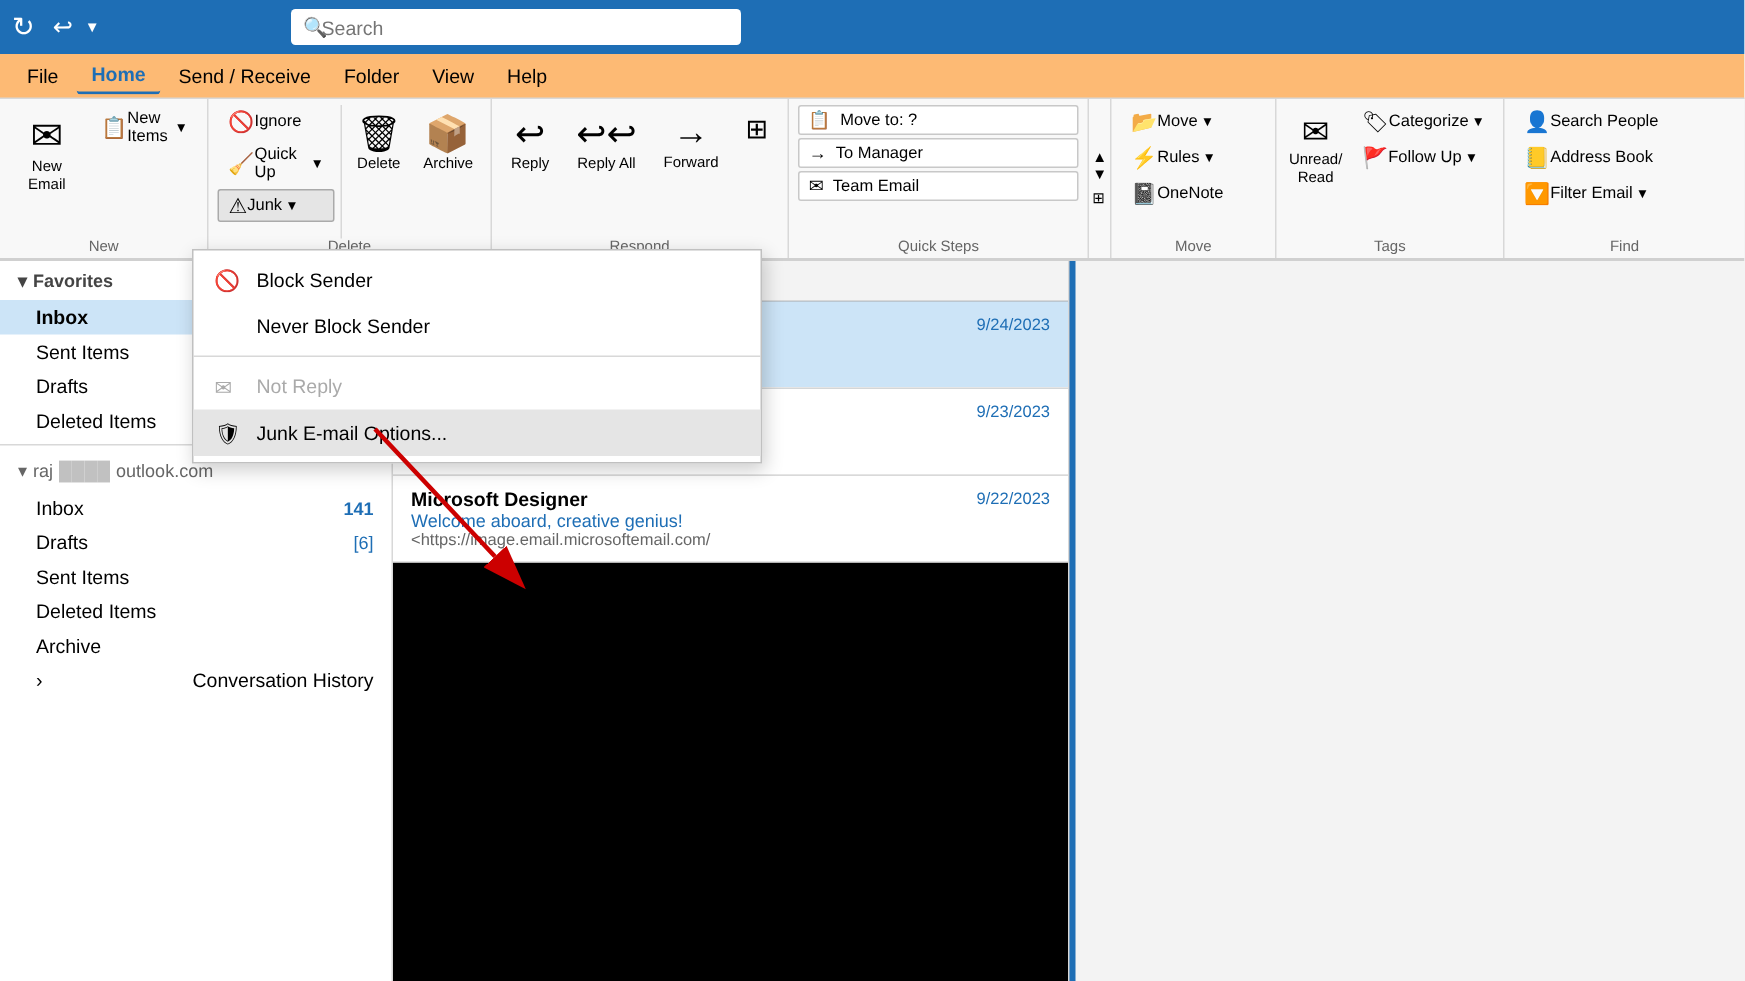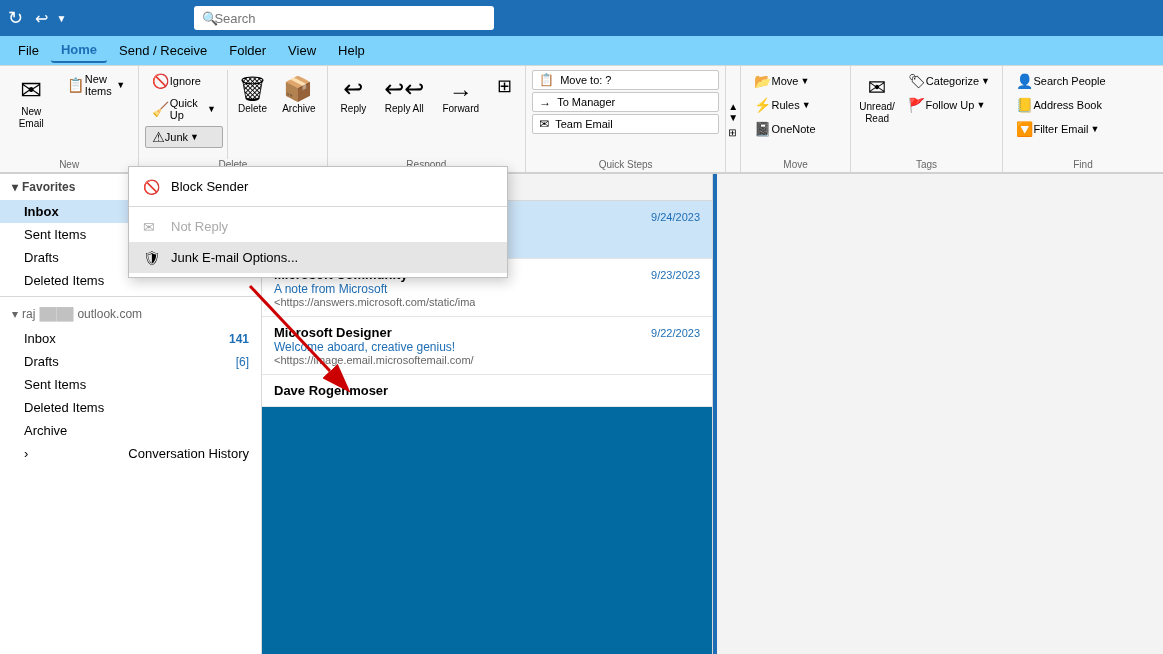--- a/index.html
+++ b/index.html
@@ -31,21 +31,21 @@
       width: 300px;
       height: 24px;
       border-radius: 3px;
       border: none;
       padding: 0 8px 0 20px;
       font-size: 13px;
     }
 
     
     .menu-bar {
-      background: #7dd3fc;
+      background: #fdba74;
       height: 30px;
       display: flex;
       align-items: center;
       padding: 0 8px;
       border-bottom: 1px solid #d8d8d8;
       gap: 2px;
     }
     .menu-item {
       padding: 4px 10px;
       font-size: 13px;
@@ -154,21 +154,21 @@
       padding: 4px 12px 4px 24px;
       font-size: 13px;
       cursor: pointer;
       display: flex;
       align-items: center;
     }
 
     
     .email-list {
       flex: 1;
-      background: #0369a1;
+      background: #000000;
       border-right: 1px solid #d8d8d8;
       overflow-y: auto;
     }
     .email-list-header {
       display: flex;
       align-items: center;
       padding: 6px 12px;
       border-bottom: 1px solid #d8d8d8;
       background: #f3f3f3;
       gap: 8px;
@@ -444,20 +444,23 @@
       </div>
     </div>
     <div class="label">Find</div>
   </div>
 
   <div class="dropdown-menu">
     <div class="dropdown-item">
       <span class="dropdown-icon">🚫</span>
       <span>Block Sender</span>
     </div>
+    <div class="dropdown-item">
+      <span>Never Block Sender</span>
+    </div>
     <div class="dropdown-divider"></div>
     <div class="dropdown-item disabled">
       <span class="dropdown-icon" style="color:#aaa;">✉</span>
       <span>Not Reply</span>
     </div>
     <div class="dropdown-item highlighted">
       <span class="dropdown-icon">🛡</span>
       <span>Junk E-mail Options...</span>
     </div>
   </div>
@@ -545,24 +548,18 @@
       <div class="email-item-preview">&lt;https://answers.microsoft.com/static/ima</div>
     </div>
     <div class="email-item">
       <div class="email-item-row">
         <span class="email-item-sender">Microsoft Designer</span>
         <span class="email-item-date">9/22/2023</span>
       </div>
       <div class="email-item-subject">Welcome aboard, creative genius!</div>
       <div class="email-item-preview">&lt;https://image.email.microsoftemail.com/</div>
     </div>
-    <div class="email-item">
-      <div class="email-item-row">
-        <span class="email-item-sender">Dave Rogenmoser</span>
-        <span class="email-item-date"></span>
-      </div>
-    </div>
   </div>
 
   <div style="flex:1;background:#f3f3f3;">
     <div style="border-left:4px solid #1e6eb5;height:100%;"></div>
   </div>
 </div>
 
 </body></html>

